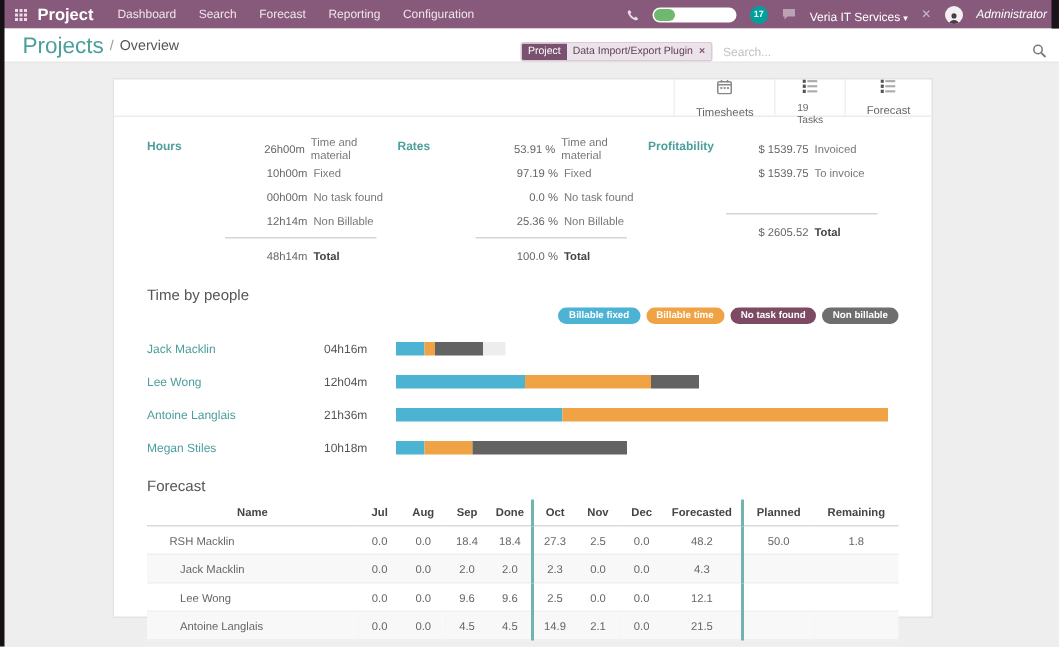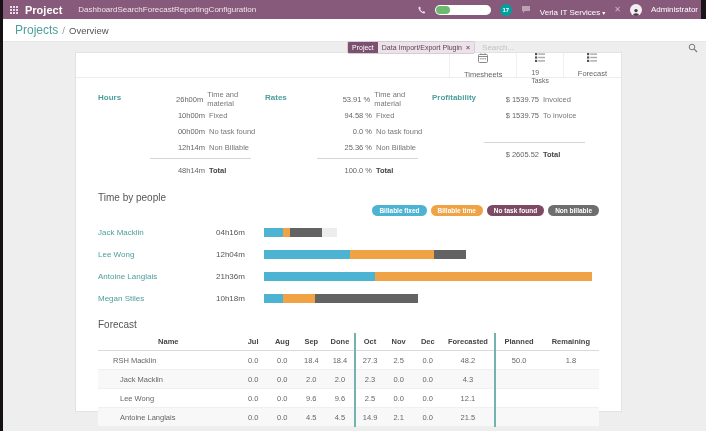--- a/index.html
+++ b/index.html
@@ -7,41 +7,41 @@
     font-family:"Liberation Sans", sans-serif; background:#efeeee; }
   .edge-left { position:absolute; left:0; top:0; width:3px; height:431px; background:#141014; z-index:50; }
   .edge-right-top { position:absolute; right:0; top:0; width:5px; height:19px; background:#1a141a; z-index:50; }
 
   
   .topbar { height:19px; background:#875A7B; display:flex; align-items:center; padding:0 8px 0 10px; color:#fff; }
   .apps-icon { display:inline-grid; grid-template-columns:repeat(3,2px); grid-gap:1px; margin-right:7px; cursor:pointer; }
   .apps-icon i { width:2px; height:2px; background:#e9dce6; display:block; }
   .brand { font-weight:bold; font-size:11px; margin-right:16px; cursor:pointer; }
   .topmenu { display:flex; align-items:center; }
-  .topmenu span { font-size:8px; color:#f0e4ed; cursor:pointer; }
+  .topmenu span { font-size:8px; color:#f0e4ed; margin-right:15px; cursor:pointer; }
   .top-right { margin-left:auto; display:flex; align-items:center; gap:9px; }
   .phone-ic svg { display:block; }
   .timer-pill { width:56px; height:10px; background:#fff; border-radius:5px; position:relative; }
   .timer-pill i { position:absolute; left:1px; top:1px; width:14px; height:8px; background:#6db96f; border-radius:4px; }
   .discuss-ic { width:12px; height:12px; border-radius:50%; background:#00a09d; color:#fff; font-size:6px;
     display:flex; align-items:center; justify-content:center; font-weight:bold; cursor:pointer; }
   .bubble-ic svg { display:block; opacity:.75; }
   .company { font-size:8px; color:#fff; cursor:pointer; }
   .caret { font-size:6px; margin-left:2px; }
   .x-ic { color:#cdb9c8; font-size:8px; cursor:pointer; }
   .avatar { width:12px; height:12px; border-radius:50%; background:#f3eff2; display:flex; align-items:flex-end; justify-content:center; overflow:hidden; cursor:pointer; }
-  .username { font-size:8px; color:#fff; cursor:pointer; }
+  .username { font-size:8px; color:#fff; cursor:pointer;font-style:italic; }
 
   
   .breadcrumb-bar { height:23px; background:#fff; border-bottom:1px solid #e7e7e7; display:flex; align-items:center;
     padding-left:15px; position:relative; }
-  .bc-root { color:#4c9f9c; font-size:12px; cursor:pointer; }
+  .bc-root { color:#4c9f9c; font-size:15px; cursor:pointer; }
   .bc-sep { color:#999; font-size:9.5px; margin:0 4px; }
   .bc-cur { color:#555; font-size:9.5px; }
-  .searchbar { position:absolute; left:347px; right:8px; top:20px; height:17px; display:flex; align-items:center; }
+  .searchbar { position:absolute; left:347px; right:8px; top:7px; height:17px; display:flex; align-items:center; }
   .facet { display:flex; align-items:stretch; border:1px solid #d8cbd5; border-radius:2px; overflow:hidden; }
   .facet-label { background:#7a526f; color:#fff; font-size:7px; padding:2px 4px; display:flex; align-items:center; }
   .facet-value { background:#ece2ea; color:#5d4456; font-size:7px; padding:2px 4px; display:flex; align-items:center; gap:4px; }
   .facet-x { cursor:pointer; color:#7a526f; font-weight:bold; }
   .searchbar input { flex:1; border:none; outline:none; font-size:8px; color:#555; padding-left:7px; background:transparent; }
   .searchbar input::placeholder { color:#c2c2c2; }
   .mag-ic { cursor:pointer; }
 
   
   .content { height:389px; background:#efeeee; }
@@ -229,21 +229,21 @@
           </div>
         </div>
         <div class="stat-col">
           <div class="stat-title">Rates</div>
           <div class="stat-table">
             <div class="stat-row">
               <span class="stat-val">53.91 %</span>
               <span class="stat-lab">Time and material</span>
             </div>
             <div class="stat-row">
-              <span class="stat-val">94.58 %</span>
+              <span class="stat-val">97.19 %</span>
               <span class="stat-lab">Fixed</span>
             </div>
             <div class="stat-row">
               <span class="stat-val">0.0 %</span>
               <span class="stat-lab">No task found</span>
             </div>
             <div class="stat-row">
               <span class="stat-val">25.36 %</span>
               <span class="stat-lab">Non Billable</span>
             </div>

